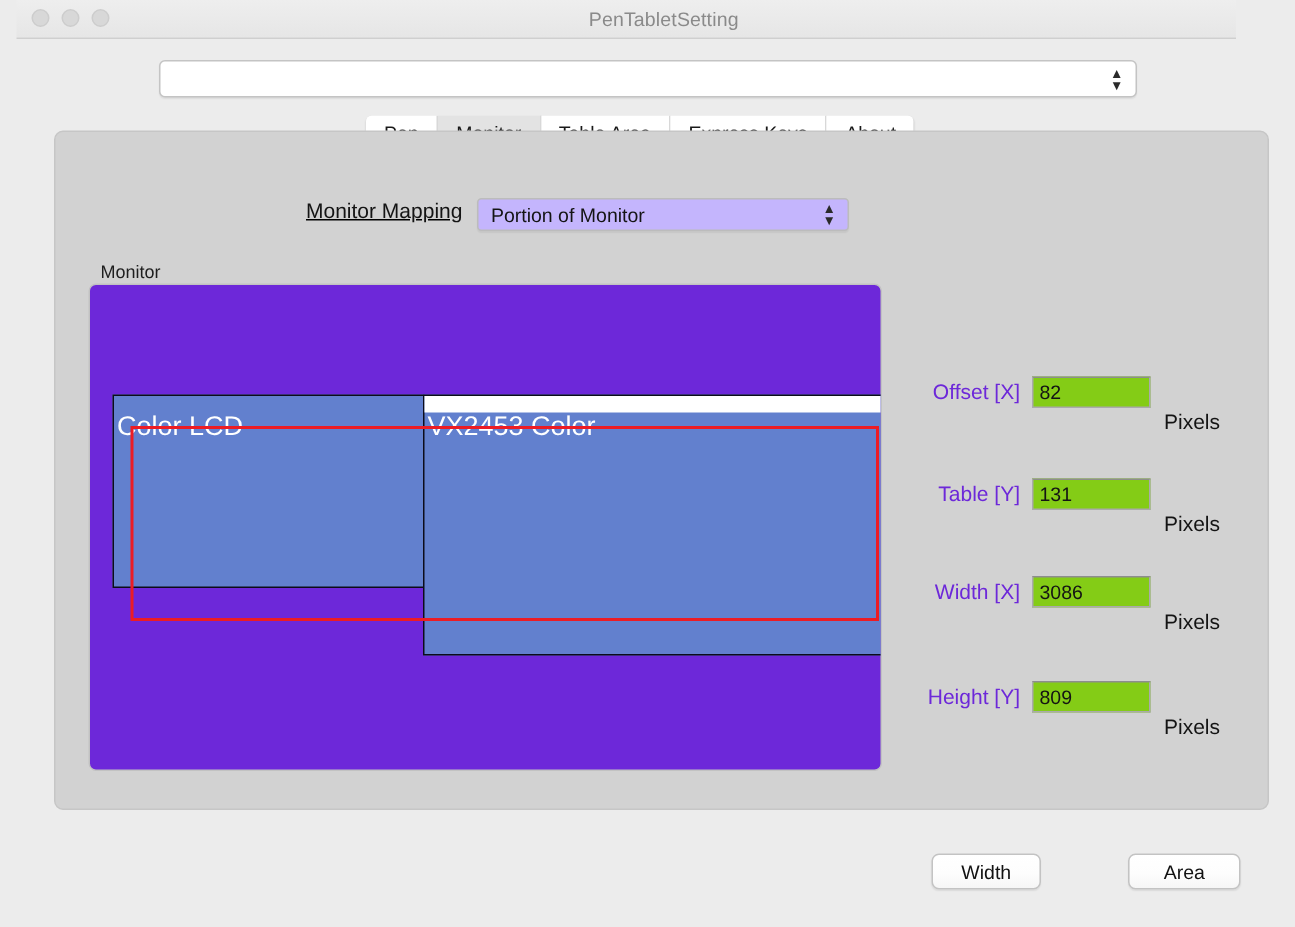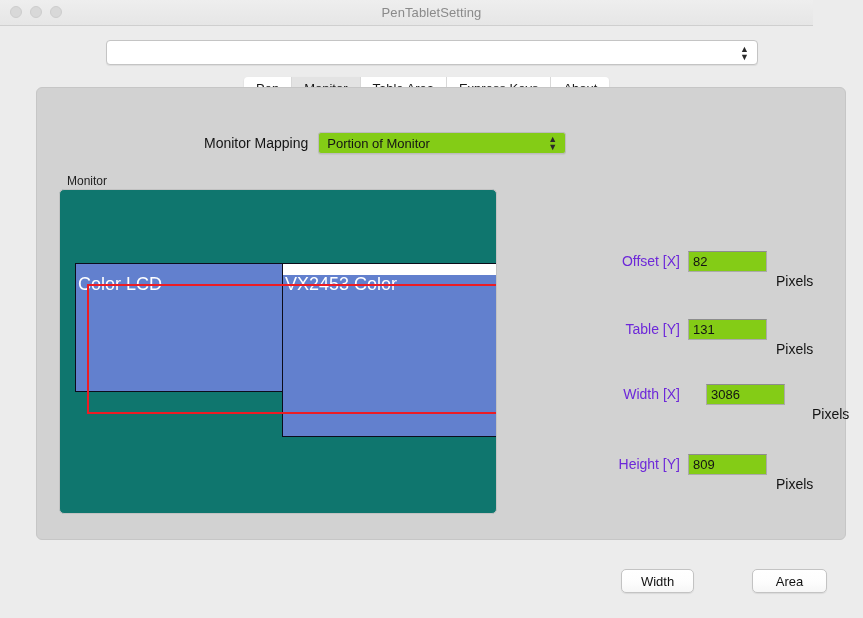--- a/index.html
+++ b/index.html
@@ -20,21 +20,21 @@
     position: relative;
     width: 863px;
     height: 618px;
     background: #ececec;
     box-sizing: border-box;
   }
 
   
   #titlebar {
     position: absolute;
-    left: 0; top: 0;
+    left: 11px; top: 0;
     width: 813px;
     height: 26px;
     background: linear-gradient(to bottom, #eeeeee 0%, #e6e6e6 100%);
     border-bottom: 1px solid #cfcfcf;
     box-sizing: border-box;
   }
   #traffic {
     position: absolute;
     left: 10px; top: 6px;
     display: flex;
@@ -125,31 +125,31 @@
     border: 1px solid #c6c6c6;
     border-radius: 6px;
     box-sizing: border-box;
   }
 
   
   #mapping-row {
     position: absolute;
     left: 204px; top: 132px;
     display: flex;
-    align-items: center;
     gap: 10px;
+    text-decoration: underline;
   }
   #mapping-label {
     font-size: 14px;
     color: #141414;
   }
   #mapping-select {
     position: relative;
     width: 248px; height: 22px;
-    background: #84cc16;
+    background: #c4b5fd;
     border: 1px solid #bcbcbc;
     border-radius: 3px;
     box-shadow: 0 1px 1px rgba(0,0,0,0.06);
     box-sizing: border-box;
   }
   #mapping-select .sel-text {
     position: absolute;
     left: 8px; top: 3px;
     font-size: 13px;
     color: #141414;
@@ -158,22 +158,22 @@
   
   #monitor-group-label {
     position: absolute;
     left: 67px; top: 174px;
     font-size: 12px;
     color: #1e1e1e;
   }
   #monitor-box {
     position: absolute;
     left: 59px; top: 189px;
-    width: 438px; height: 325px;
-    background: #0f766e;
+    width: 529px; height: 325px;
+    background: #6d28d9;
     border: 1px solid #c2c2c2;
     border-radius: 5px;
     box-sizing: border-box;
     overflow: hidden;
   }
 
   
   #monitor-canvas {
     position: absolute;
     left: 0; top: 0;
@@ -224,21 +224,21 @@
   }
   .field-row {
     position: absolute;
     left: 0;
     display: flex;
     align-items: center;
     height: 22px;
   }
   .field-row:nth-of-type(1) { top: 0px; }
   .field-row:nth-of-type(2) { top: 68px; }
-  .field-row:nth-of-type(3) { top: 133px; gap: 18px; }
+  .field-row:nth-of-type(3) { top: 133px; }
   .field-row:nth-of-type(4) { top: 203px; justify-content: center; }
   .field-label {
     width: 76px;
     text-align: right;
     font-size: 14px;
     color: #6d28d9;
     padding-right: 8px;
   }
   .field-input {
     width: 79px; height: 21px;

